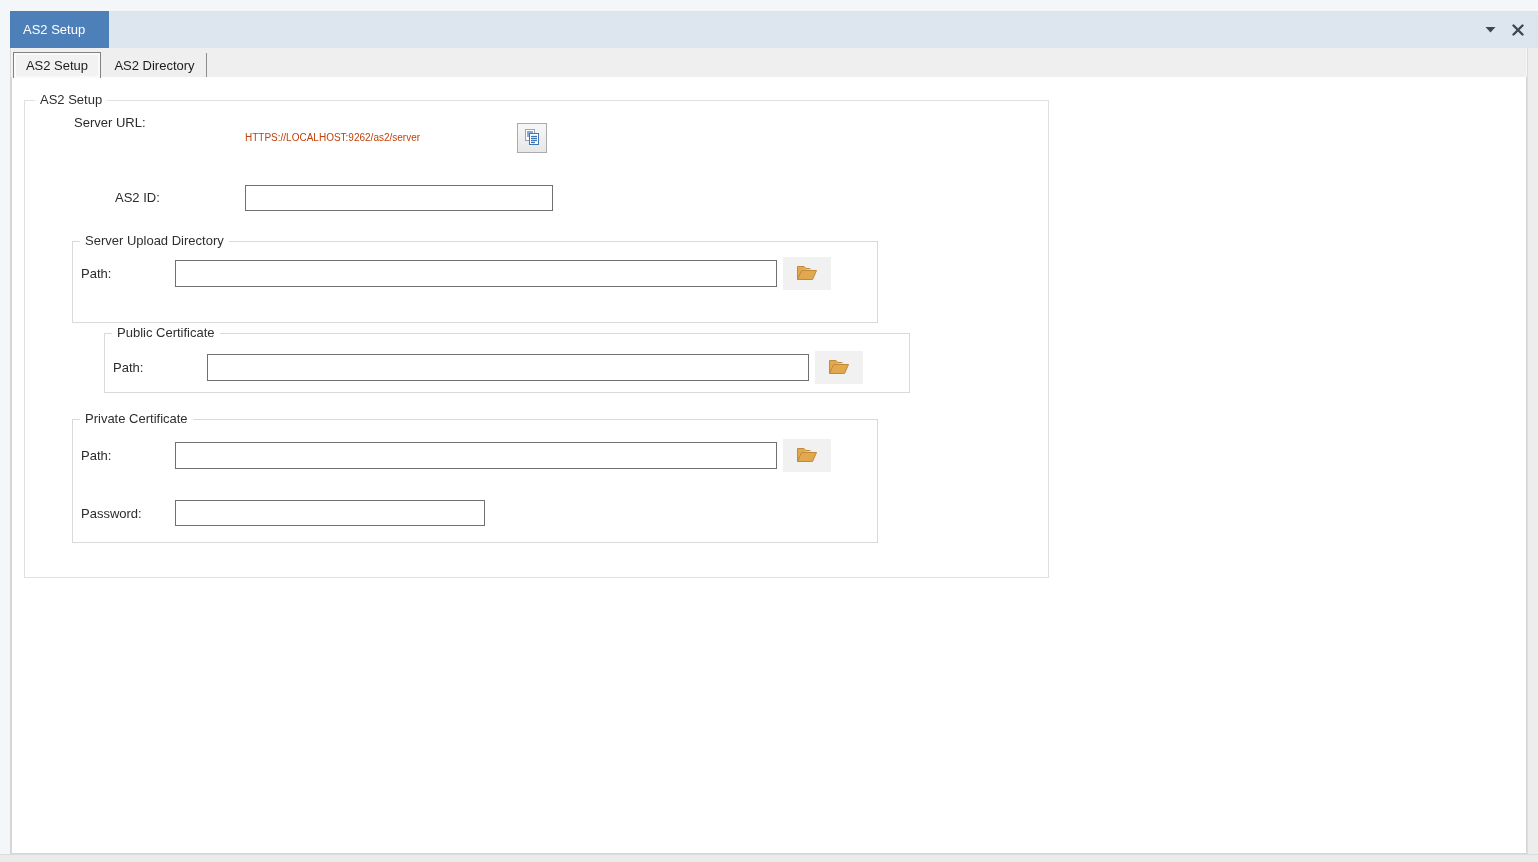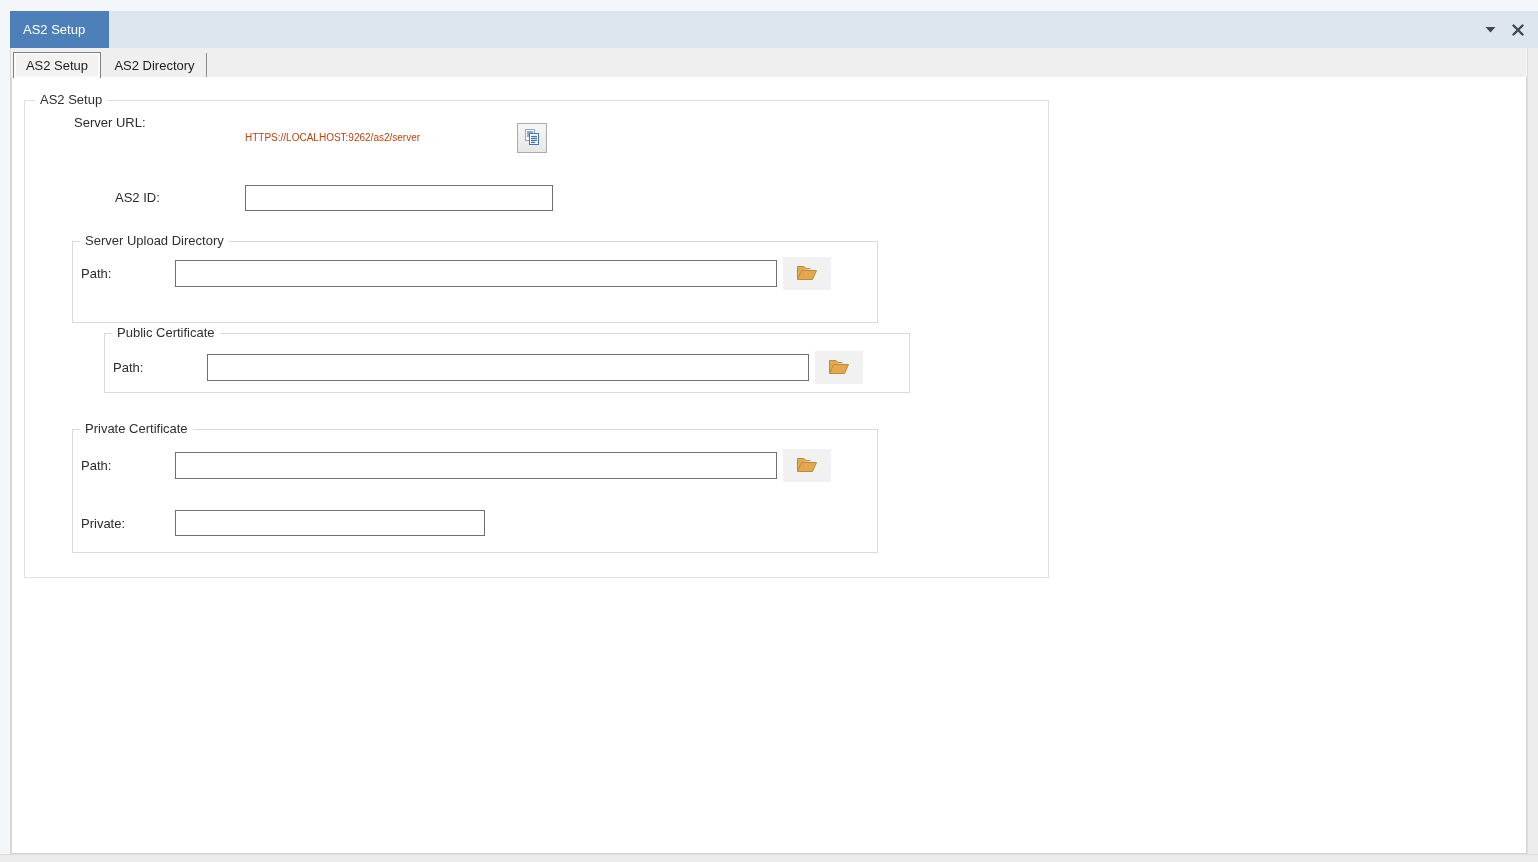--- a/index.html
+++ b/index.html
@@ -131,32 +131,32 @@
         <span>
           <svg width="24" height="20" viewBox="0 0 24 20">
             <path d="M2.5 17.5 L2.5 4.5 L9 4.5 L11 6.5 L15 6.5 L15 8" fill="#e2a84e" stroke="#c08a38" stroke-width="1"></path>
             <polygon points="6,8.5 16.5,7 17,9.5 7,11" fill="#ffffff" stroke="#c8c8c8" stroke-width="0.6"></polygon>
             <polygon points="2.5,17.5 6.5,8.5 21.5,8.5 17.5,17.5" fill="#e2a84e" stroke="#c08a38" stroke-width="1"></polygon>
           </svg>
         </span>
       </button>
     </div>
 
-    <div class="groupbox inner" style="left:47px; top:328px; width:806px; height:124px;">
+    <div class="groupbox inner" style="left:47px; top:318px; width:806px; height:124px;">
       <span class="legend">Private Certificate</span>
       <span class="lbl" style="left:8px; top:28px;">Path:</span>
       <input class="box" style="left: 102px; top: 22px; width: 602px; height: 27px;" type="text" value="">
       <button class="folder-btn" style="left:710px; top:19px;">
         <span>
           <svg width="24" height="20" viewBox="0 0 24 20">
             <path d="M2.5 17.5 L2.5 4.5 L9 4.5 L11 6.5 L15 6.5 L15 8" fill="#e2a84e" stroke="#c08a38" stroke-width="1"></path>
             <polygon points="6,8.5 16.5,7 17,9.5 7,11" fill="#ffffff" stroke="#c8c8c8" stroke-width="0.6"></polygon>
             <polygon points="2.5,17.5 6.5,8.5 21.5,8.5 17.5,17.5" fill="#e2a84e" stroke="#c08a38" stroke-width="1"></polygon>
           </svg>
         </span>
       </button>
 
-      <span class="lbl" style="left:8px; top:86px;">Private:</span>
+      <span class="lbl" style="left:8px; top:86px;">Password:</span>
       <input class="box" style="left: 102px; top: 80px; width: 310px; height: 26px;" type="password" value="">
     </div>
 
   </div>
 </div>
 
 </body></html>

